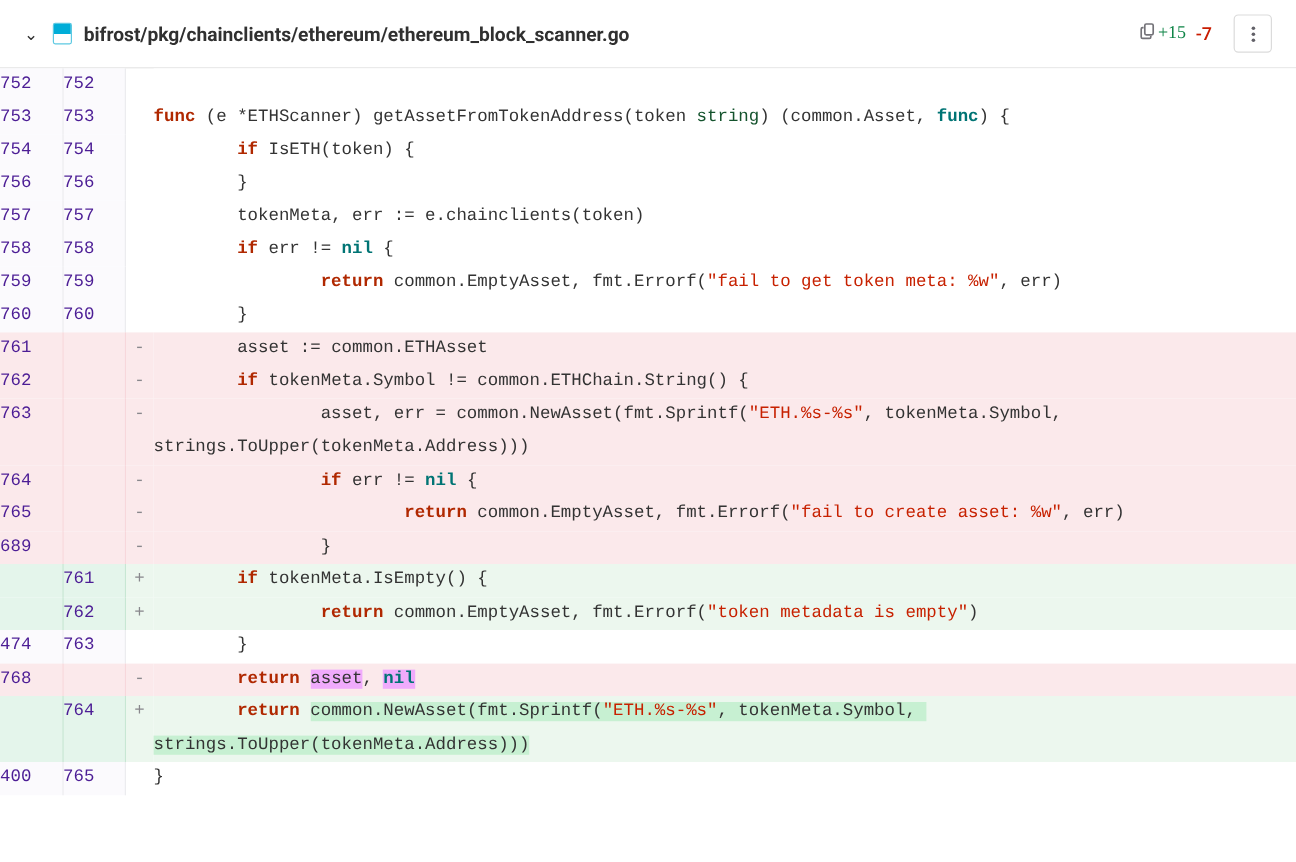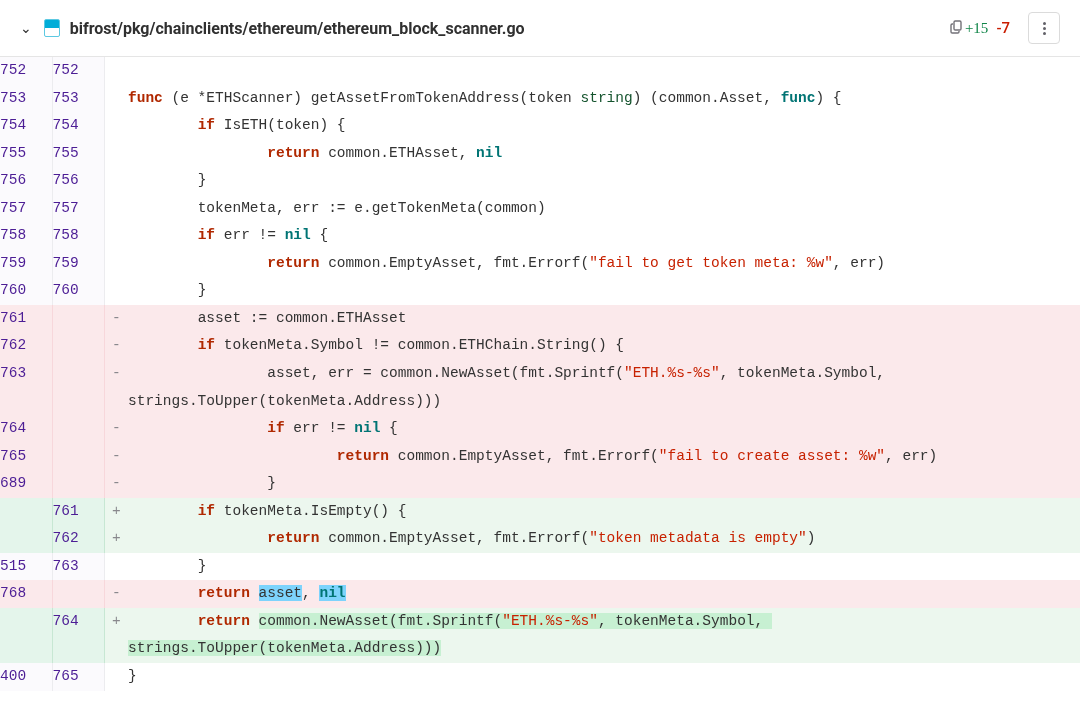--- a/index.html
+++ b/index.html
@@ -22,21 +22,21 @@
 .ln { width: 52px; min-width: 52px; padding: 0 10px 0 0; color: #4c1d95; user-select: none; border-right: 1px solid #ececef; background: #fbfafd; }
 .ln.del-side { background: #fbe9eb; border-right: 1px solid #f7d7db; }
 .ln.add-side { background: #e4f5eb; border-right: 1px solid #c7e7d3; }
 .sign { width: 24px; min-width: 24px; text-align: center; color: #89888d; user-select: none; }
 .code { padding: 0 8px 0 0; white-space: pre-wrap; word-break: break-word; }
 .row-ctx .code { background: #fff; }
 .row-del .sign, .row-del .code { background: #fbe9eb; }
 .row-add .sign, .row-add .code { background: #ecf7ee; }
 .row-del .sign { color: #89888d; }
 .row-add .sign { color: #89888d; }
-.hl-del { background: #7dd3fc; }
+.hl-del { background: #f0abfc; }
 .hl-add { background: #c7f0d2; }
 
 .kw { color: #b02800; font-weight: 700; text-align: center; }
 .typ { color: #14532d; font-weight: 400; }
 .builtin { color: #007474; font-weight: 700; }
 .null { color: #007474; font-weight: 700; }
 .str { color: #c72100; }
 </style>
 </head>
 <body>
@@ -80,36 +80,30 @@
           <td class="sign"></td>
           <td class="code"><span class="kw">func</span> (e *ETHScanner) getAssetFromTokenAddress(token <span class="typ">string</span>) (common.Asset, <span class="builtin">func</span>) {</td>
         </tr>
         <tr class="row-ctx">
           <td class="ln">754</td>
           <td class="ln">754</td>
           <td class="sign"></td>
           <td class="code">        <span class="kw">if</span> IsETH(token) {</td>
         </tr>
         <tr class="row-ctx">
-          <td class="ln">755</td>
-          <td class="ln">755</td>
-          <td class="sign"></td>
-          <td class="code">                <span class="kw">return</span> common.ETHAsset, <span class="null">nil</span></td>
-        </tr>
-        <tr class="row-ctx">
           <td class="ln">756</td>
           <td class="ln">756</td>
           <td class="sign"></td>
           <td class="code">        }</td>
         </tr>
         <tr class="row-ctx">
           <td class="ln">757</td>
           <td class="ln">757</td>
           <td class="sign"></td>
-          <td class="code">        tokenMeta, err := e.getTokenMeta(common)</td>
+          <td class="code">        tokenMeta, err := e.chainclients(token)</td>
         </tr>
         <tr class="row-ctx">
           <td class="ln">758</td>
           <td class="ln">758</td>
           <td class="sign"></td>
           <td class="code">        <span class="kw">if</span> err != <span class="null">nil</span> {</td>
         </tr>
         <tr class="row-ctx">
           <td class="ln">759</td>
           <td class="ln">759</td>
@@ -164,21 +158,21 @@
           <td class="sign">+</td>
           <td class="code">        <span class="kw">if</span> tokenMeta.IsEmpty() {</td>
         </tr>
         <tr class="row-add">
           <td class="ln add-side"></td>
           <td class="ln add-side">762</td>
           <td class="sign">+</td>
           <td class="code">                <span class="kw">return</span> common.EmptyAsset, fmt.Errorf(<span class="str">"token metadata is empty"</span>)</td>
         </tr>
         <tr class="row-ctx">
-          <td class="ln">515</td>
+          <td class="ln">474</td>
           <td class="ln">763</td>
           <td class="sign"></td>
           <td class="code">        }</td>
         </tr>
         <tr class="row-del">
           <td class="ln del-side">768</td>
           <td class="ln del-side"></td>
           <td class="sign">-</td>
           <td class="code">        <span class="kw">return</span> <span class="hl-del">asset</span>, <span class="hl-del null">nil</span></td>
         </tr>

